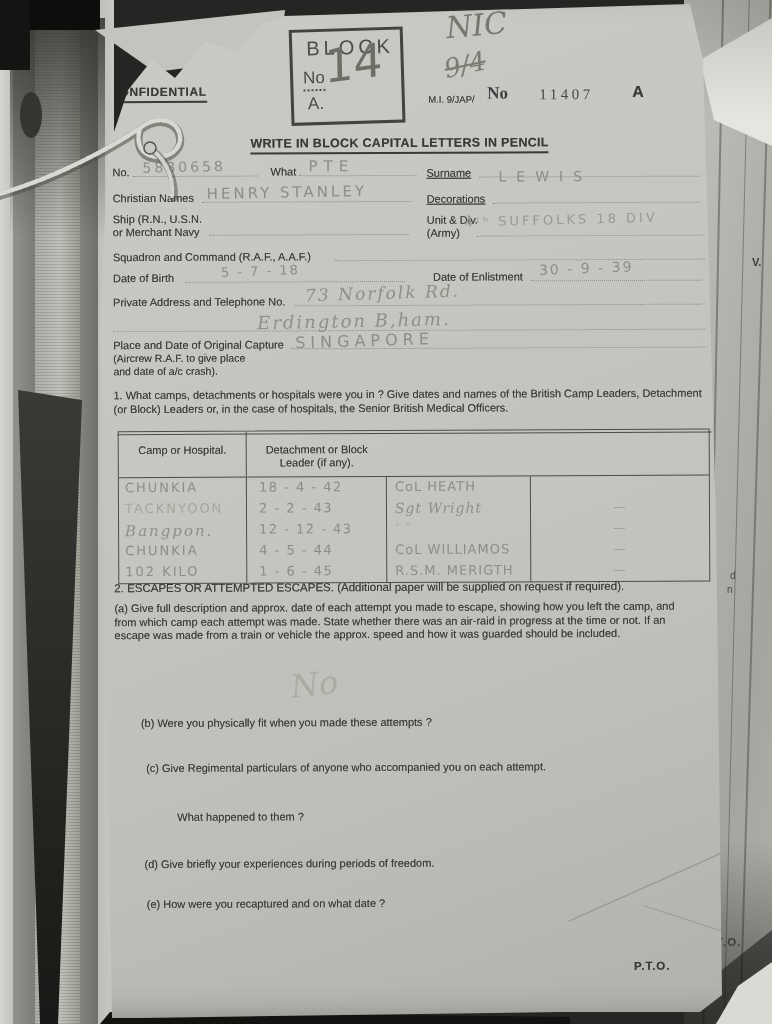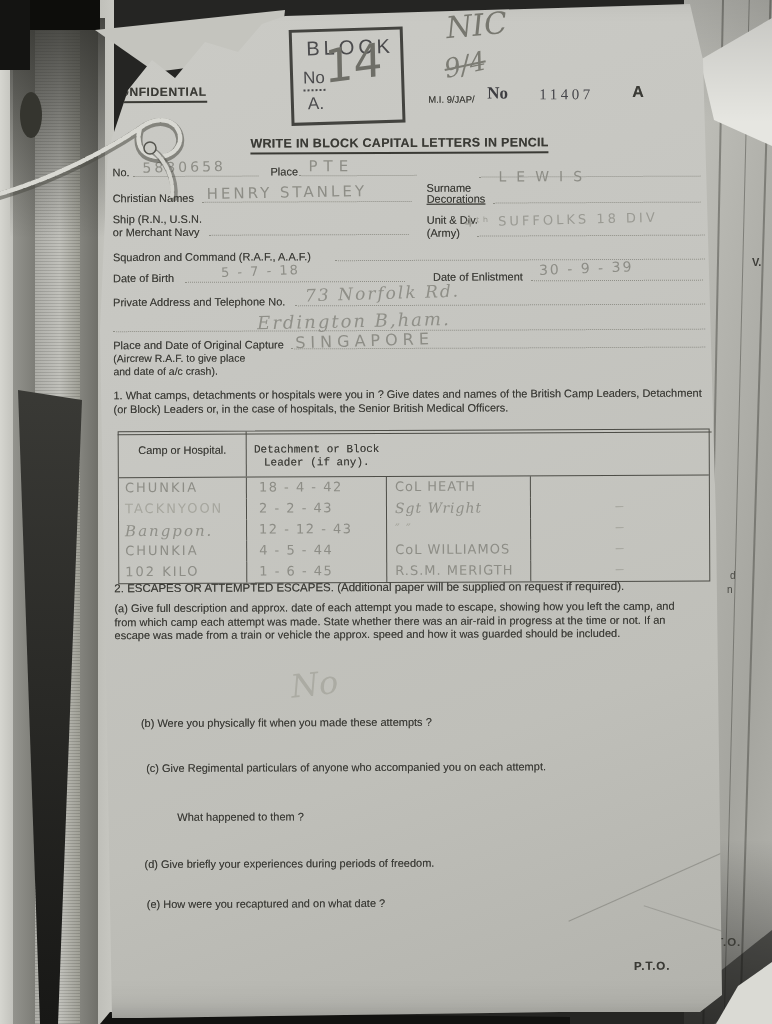--- a/index.html
+++ b/index.html
@@ -104,21 +104,21 @@
   .title { left:252px; top:136px; font-size:12.5px; font-weight:bold; letter-spacing:.3px;
     border-bottom:2px solid #3a3a35; padding-bottom:2px; }
 
   
   .report-table { left:118px; top:430px; width:592px; border:1.5px solid #4d4d47; background:rgba(255,255,255,.04); }
   .report-table::before { content:""; position:absolute; left:-1px; top:2px; width:594px; height:1px; background:#4d4d47; }
   .thead, .trow { display:grid; grid-template-columns:128px 140px 144px 177px; }
   .thead { border-bottom:1.5px solid #4d4d47; }
   .th { font-size:11px; line-height:12.5px; text-align:center; padding:12px 4px 8px; }
   .td, .th { border-right:1px solid #4d4d47; }
-  .td:last-child, .th:last-child { border-right:none;font-family:Liberation Mono, monospace; }
+  .td:last-child, .th:last-child { border-right:none; }
   .trow { height:21px; }
   .td { font-size:13px; padding-top:2px; }
   .td-camp { padding-left:6px; letter-spacing:2px; }
   .td-dates { padding-left:12px; letter-spacing:1.5px; }
   .td-leader { padding-left:8px; letter-spacing:1px; }
   .td-det { text-align:center; color:#a2a29a; }
   .faint { color:#a6a69e; }
 
   .para { font-size:11px; line-height:13.5px; width:600px; }
   .answer-no { left:290px; top:665px; font-size:32px; color:#abab a3; color:#ababa3; transform:rotate(-6deg); }
@@ -184,25 +184,25 @@
       <div class="abs mi-no">No</div>
       <div class="abs mi-serial">11407</div>
       <div class="abs mi-a ink">A</div>
 
       <div class="abs title ink">WRITE IN BLOCK CAPITAL LETTERS IN PENCIL</div>
 
       <div class="abs lbl ink" style="left:114px; top:165px;">No.</div>
       <div class="abs rule" style="left:134px; top:175px; width:126px;"></div>
       <div class="abs hand" style="left:144px; top:158px; font-size:14px; letter-spacing:3px; transform:rotate(-1deg);">5830658</div>
 
-      <div class="abs lbl ink" style="left:272px; top:165px;">Place</div>
+      <div class="abs lbl ink" style="left:272px; top:165px;">What</div>
       <div class="abs rule" style="left:300px; top:175px; width:118px;"></div>
       <div class="abs hand" style="left:310px; top:157px; font-size:15px; letter-spacing:6px;">PTE</div>
 
-      <div class="abs lbl ink" style="left:428px; top:182px;">Surname</div>
+      <div class="abs lbl ink" style="left:428px; top:167px;text-decoration:underline;">Surname</div>
       <div class="abs rule" style="left:480px; top:177px; width:222px;"></div>
       <div class="abs hand" style="left:500px; top:169px; font-size:14px; letter-spacing:10px;">LEWIS</div>
 
       <div class="abs lbl ink" style="left:114px; top:191px;">Christian Names</div>
       <div class="abs rule" style="left:203px; top:201px; width:210px;"></div>
       <div class="abs hand" style="left:208px; top:183px; font-size:15px; letter-spacing:3px; transform:rotate(-0.8deg);">HENRY  STANLEY</div>
 
       <div class="abs lbl ink" style="left:428px; top:193px;text-decoration:underline;">Decorations</div>
       <div class="abs rule" style="left:494px; top:203px; width:208px;"></div>
 

